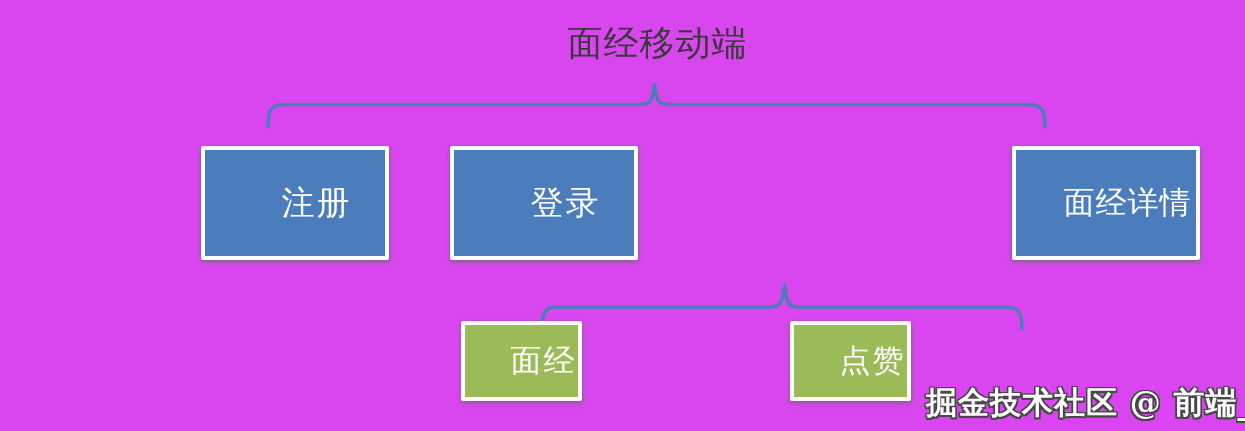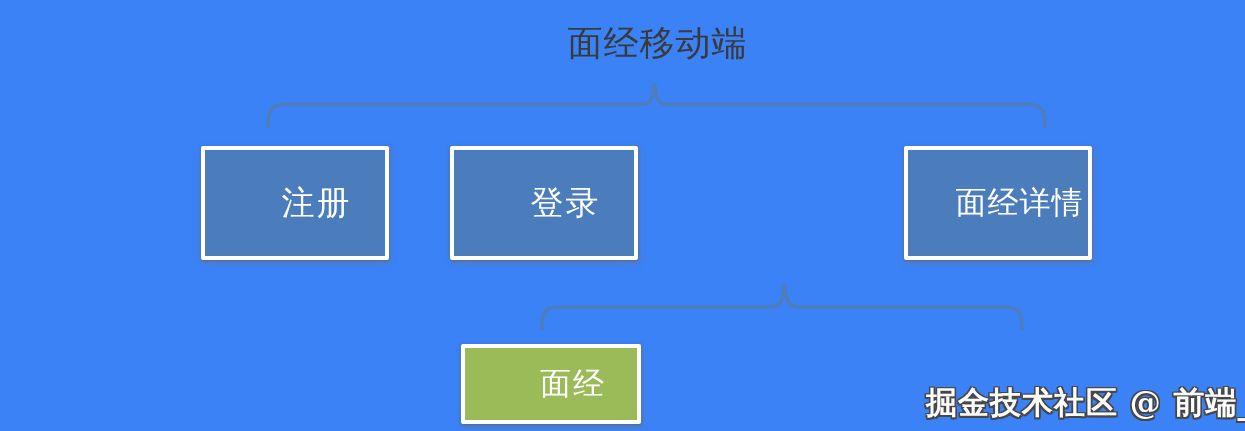--- a/index.html
+++ b/index.html
@@ -9,21 +9,21 @@
     --node-text:#ffffff;
     --title-text:#3a3a3a;
     --watermark-outline:#474747;
   }
   *{margin:0;padding:0;box-sizing:border-box;}
   html,body{background:#ffffff;}
   .canvas{
     position:relative;
     width:1245px;
     height:431px;
-    background:#3b82f6;
+    background:#d946ef;
     overflow:hidden;
     font-family:"Liberation Sans","DejaVu Sans",sans-serif;
   }
   .title{
     position:absolute;
     left:0; top:20px;
     width:1315px;              
     text-align:center;
     font-family:"DejaVu Serif","Liberation Serif",serif;
     font-size:35px;
@@ -57,24 +57,24 @@
     top:146px;
     width:188px;
     height:114px;
     background:var(--level1-node);
     font-size:33px;
     padding-left:43px;
   }
   .node.lvl1.n0{left:201px;}
   .node.lvl1.n1{left:450px;}
   .node.lvl1.n2{left:707px;}
-  .node.lvl1.n3{left:904px; font-size:31px; letter-spacing:1px;}
+  .node.lvl1.n3{left:1012px; font-size:31px; letter-spacing:1px;}
   .node.lvl2{
-    top:344px;
-    width:180px;
+    top:321px;
+    width:121px;
     height:80px;
     background:var(--level2-node);
     font-size:31px;
     padding-left:44px;
   }
   .node.lvl2.n0{left:461px;}
   .node.lvl2.n1{left:627px;}
   .node.lvl2.n2{left:790px;}
   .node.lvl2.n3{left:957px;}
   .watermark{
@@ -128,16 +128,19 @@
   <div class="node lvl1 n1">
     <span>登录</span>
   </div>
   <div class="node lvl1 n3">
     <span>面经详情</span>
   </div>
 
   <div class="node lvl2 n0">
     <span>面经</span>
   </div>
+  <div class="node lvl2 n2">
+    <span>点赞</span>
+  </div>
 
   <div class="watermark">掘金技术社区 @ 前端_小周</div>
 
 </div>
 
 </body></html>

